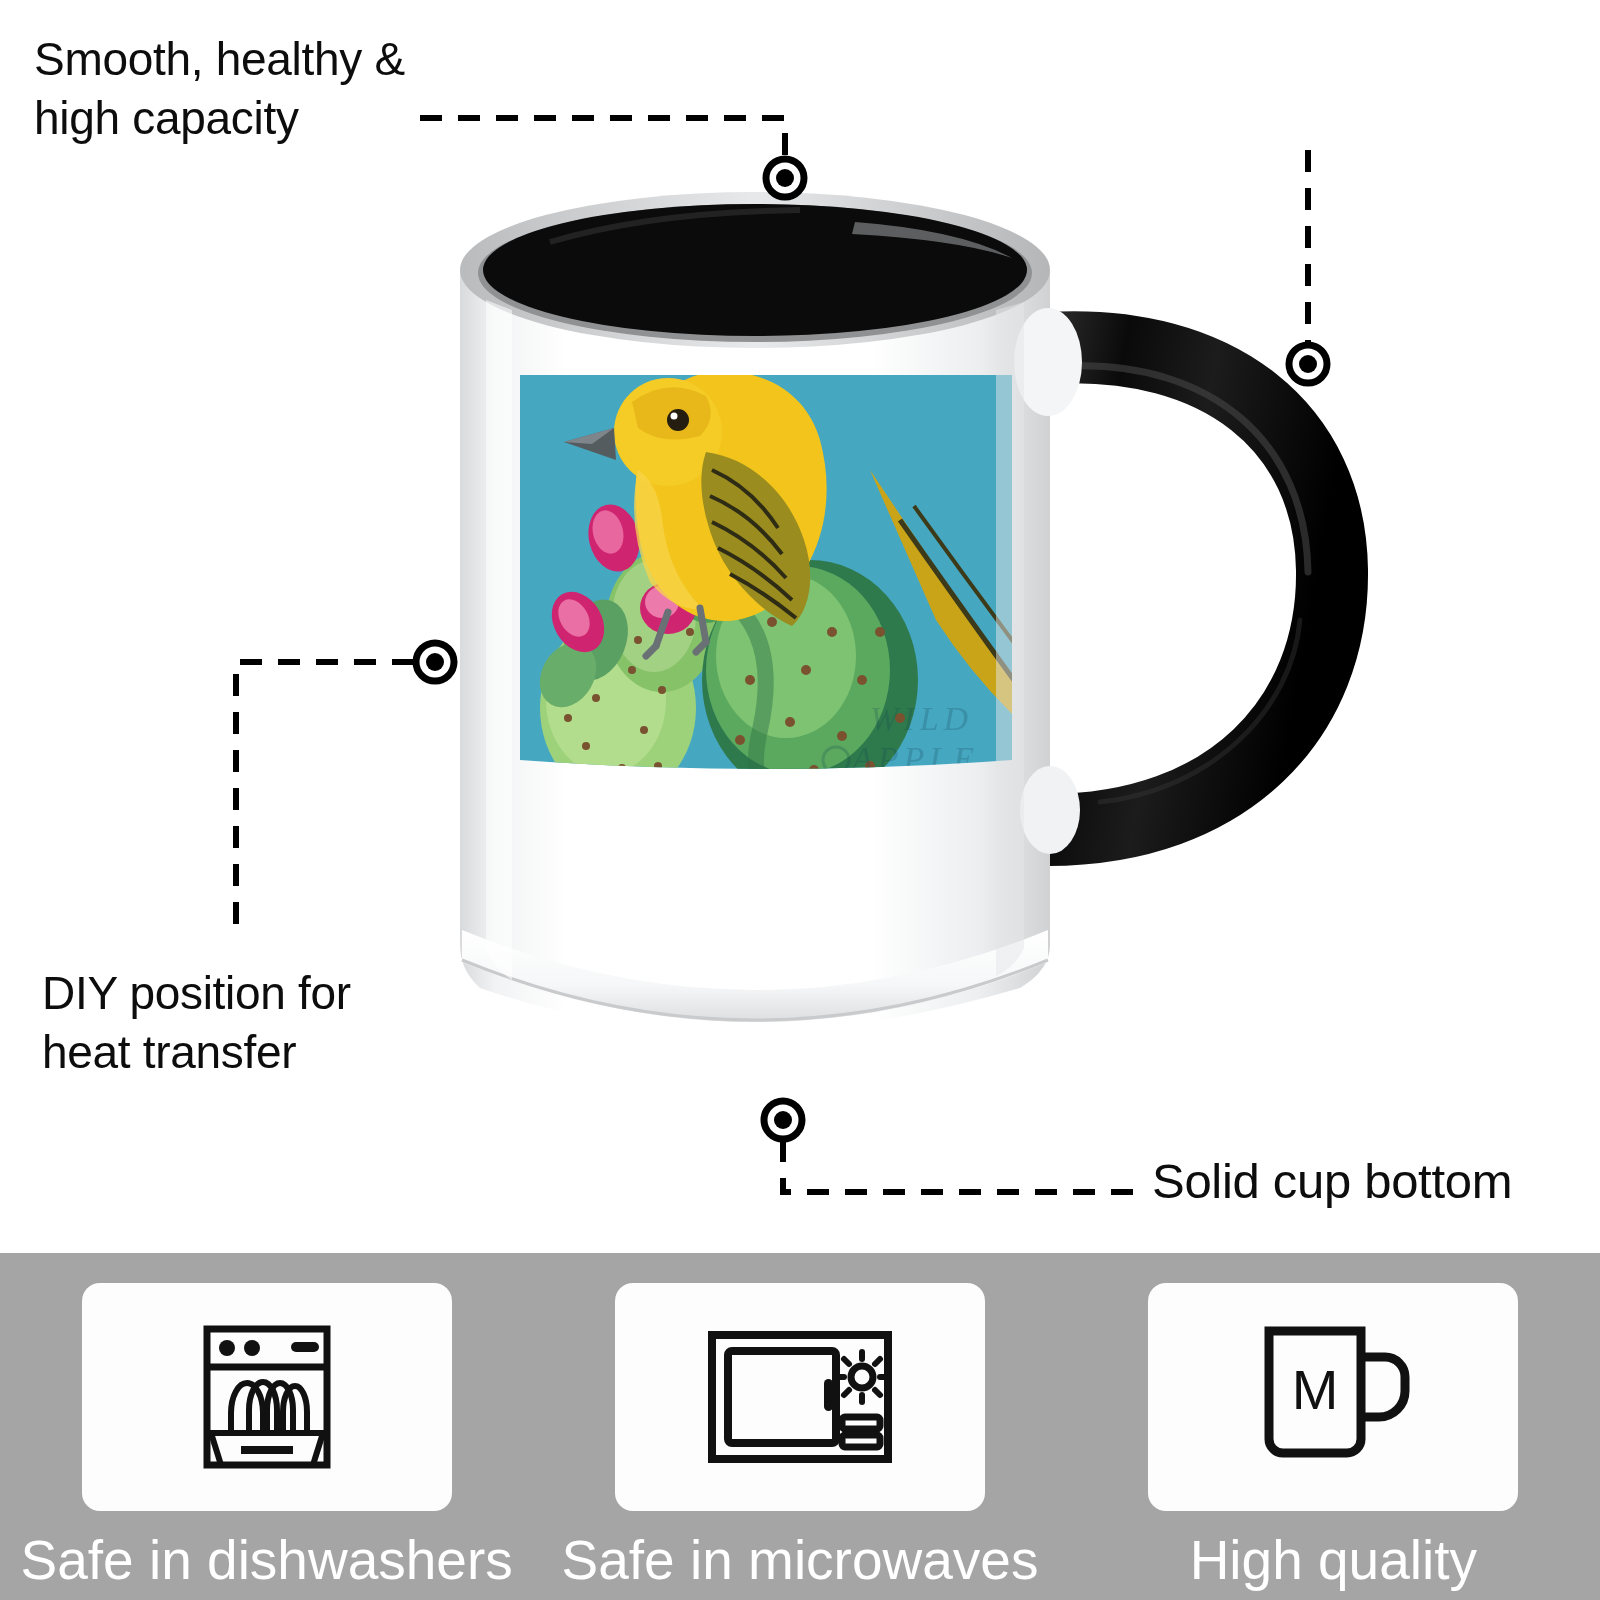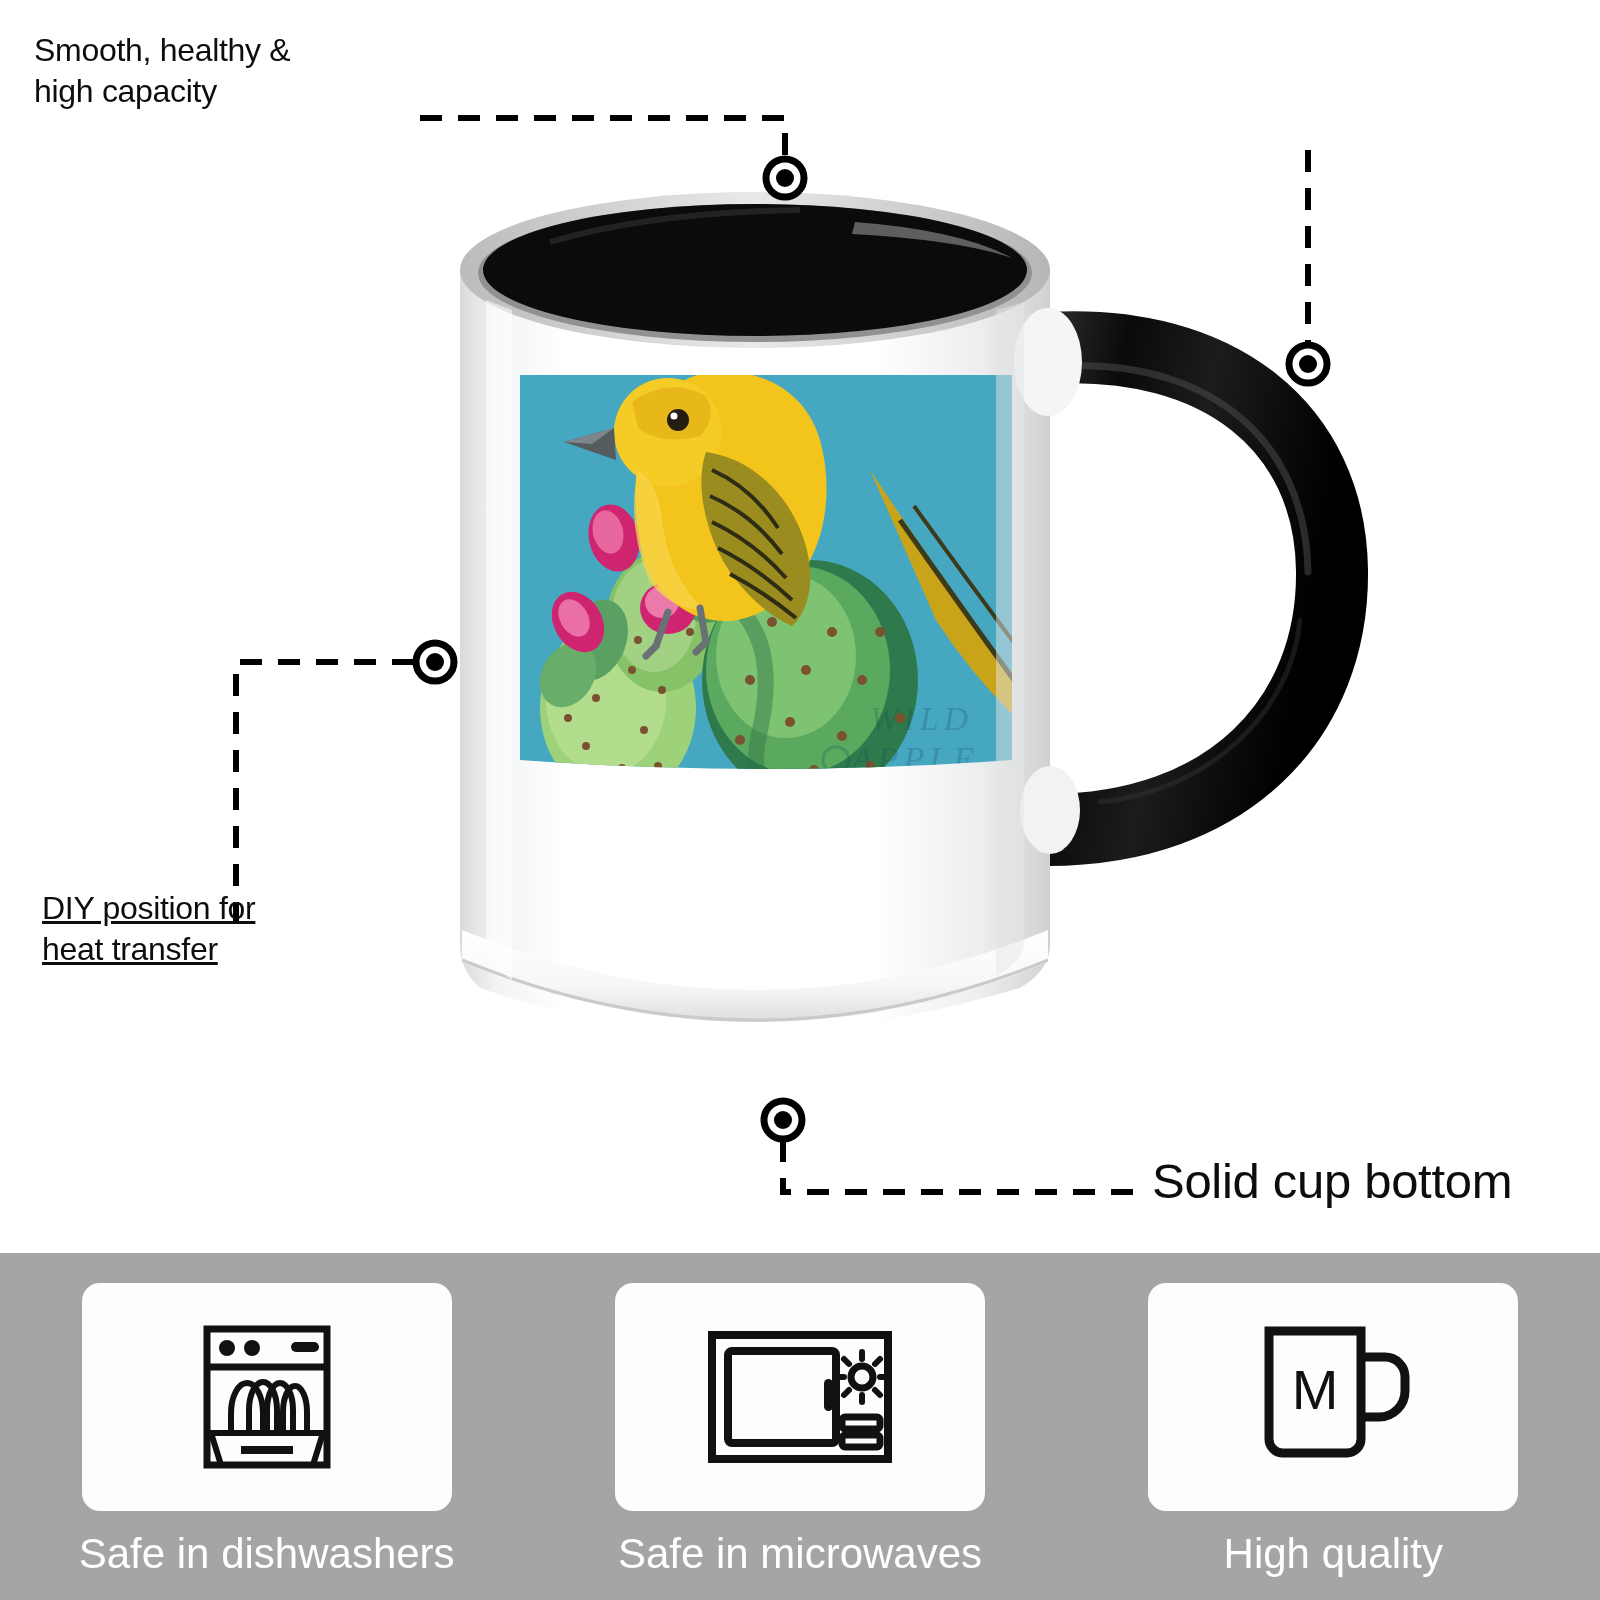--- a/index.html
+++ b/index.html
@@ -13,28 +13,28 @@
     height: 1600px;
     background: #ffffff;
     font-family: "Liberation Sans", sans-serif;
     overflow: hidden;
   }
 
   
   .callout-label {
     position: absolute;
     color: #0d0d0d;
-    font-size: 32px;
+    font-size: 46px;
     line-height: 1.28;
     white-space: pre-line;
     letter-spacing: -0.3px;
   }
   .cl-smooth   { left: 34px;  top: 30px;  width: 470px; }
   .cl-handle   { left: 1148px; top: 30px; width: 420px; }
-  .cl-diy      { left: 42px;  top: 888px; width: 430px; text-decoration: underline; }
+  .cl-diy      { left: 42px;  top: 964px; width: 430px; }
   .cl-bottom   { left: 1152px; top: 1150px; width: 420px; font-size: 49px; }
 
   
   .abs-svg {
     position: absolute;
     left: 0; top: 0;
     width: 1600px;
     height: 1600px;
     pointer-events: none;
   }
@@ -63,21 +63,21 @@
     height: 228px;
     background: #fdfdfd;
     border-radius: 18px;
     display: flex;
     align-items: center;
     justify-content: center;
   }
   .feature-label {
     margin-top: 22px;
     color: #ffffff;
-    font-size: 42px;
+    font-size: 55px;
     line-height: 1;
     white-space: nowrap;
   }
 
   
   .mug-wrap {
     position: absolute;
     left: 400px;
     top: 170px;
     width: 1020px;

